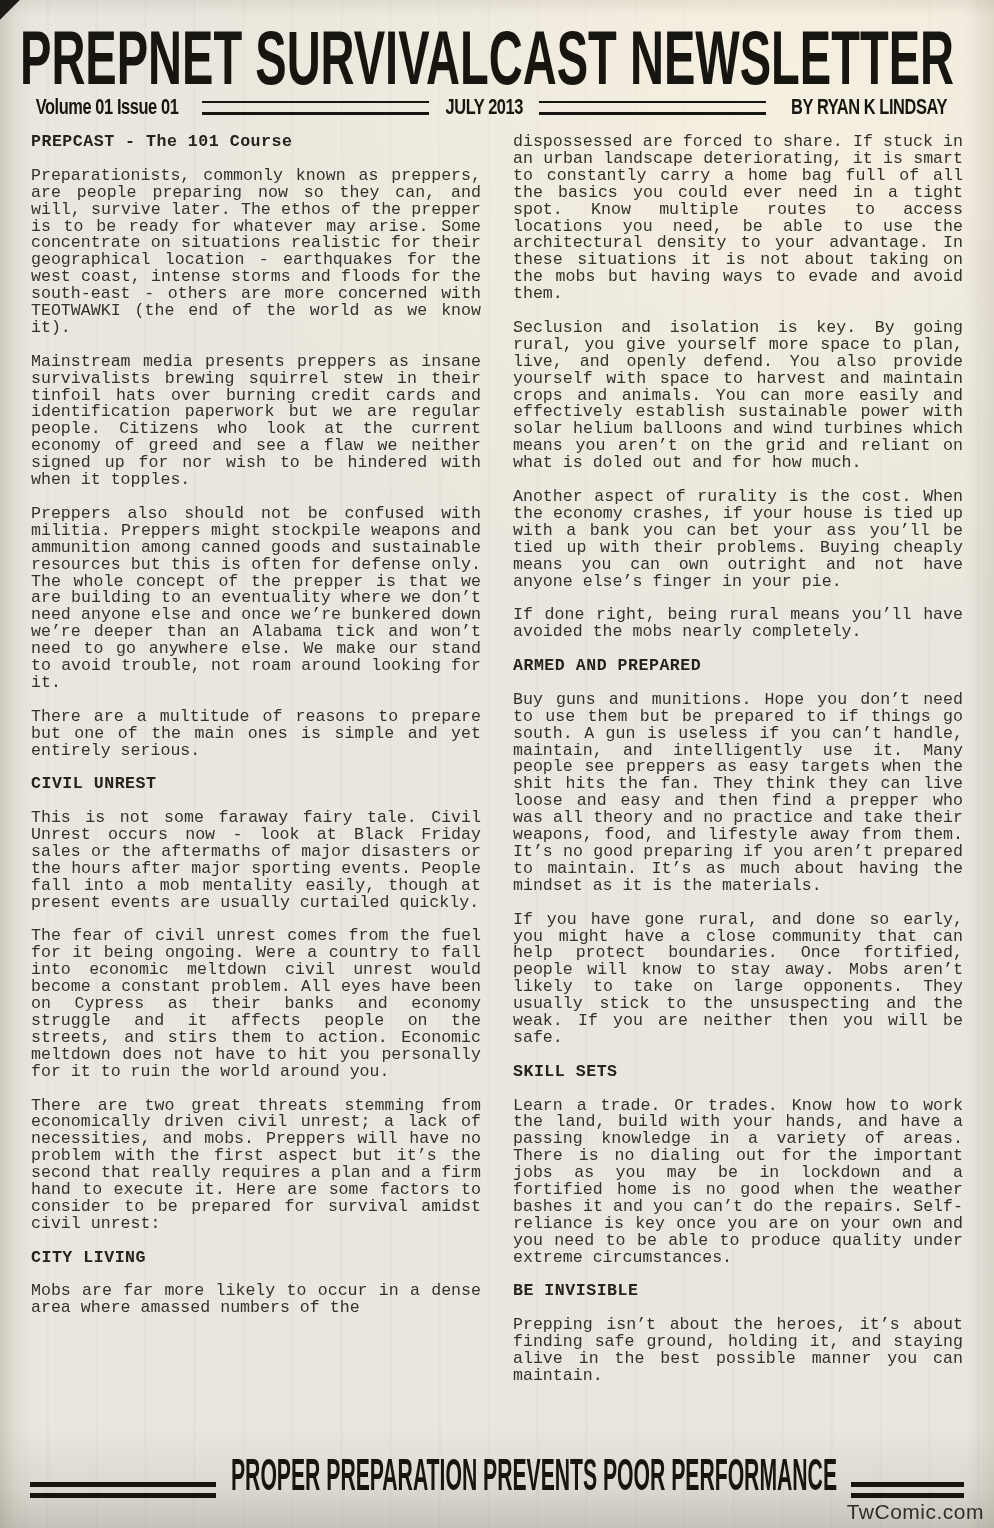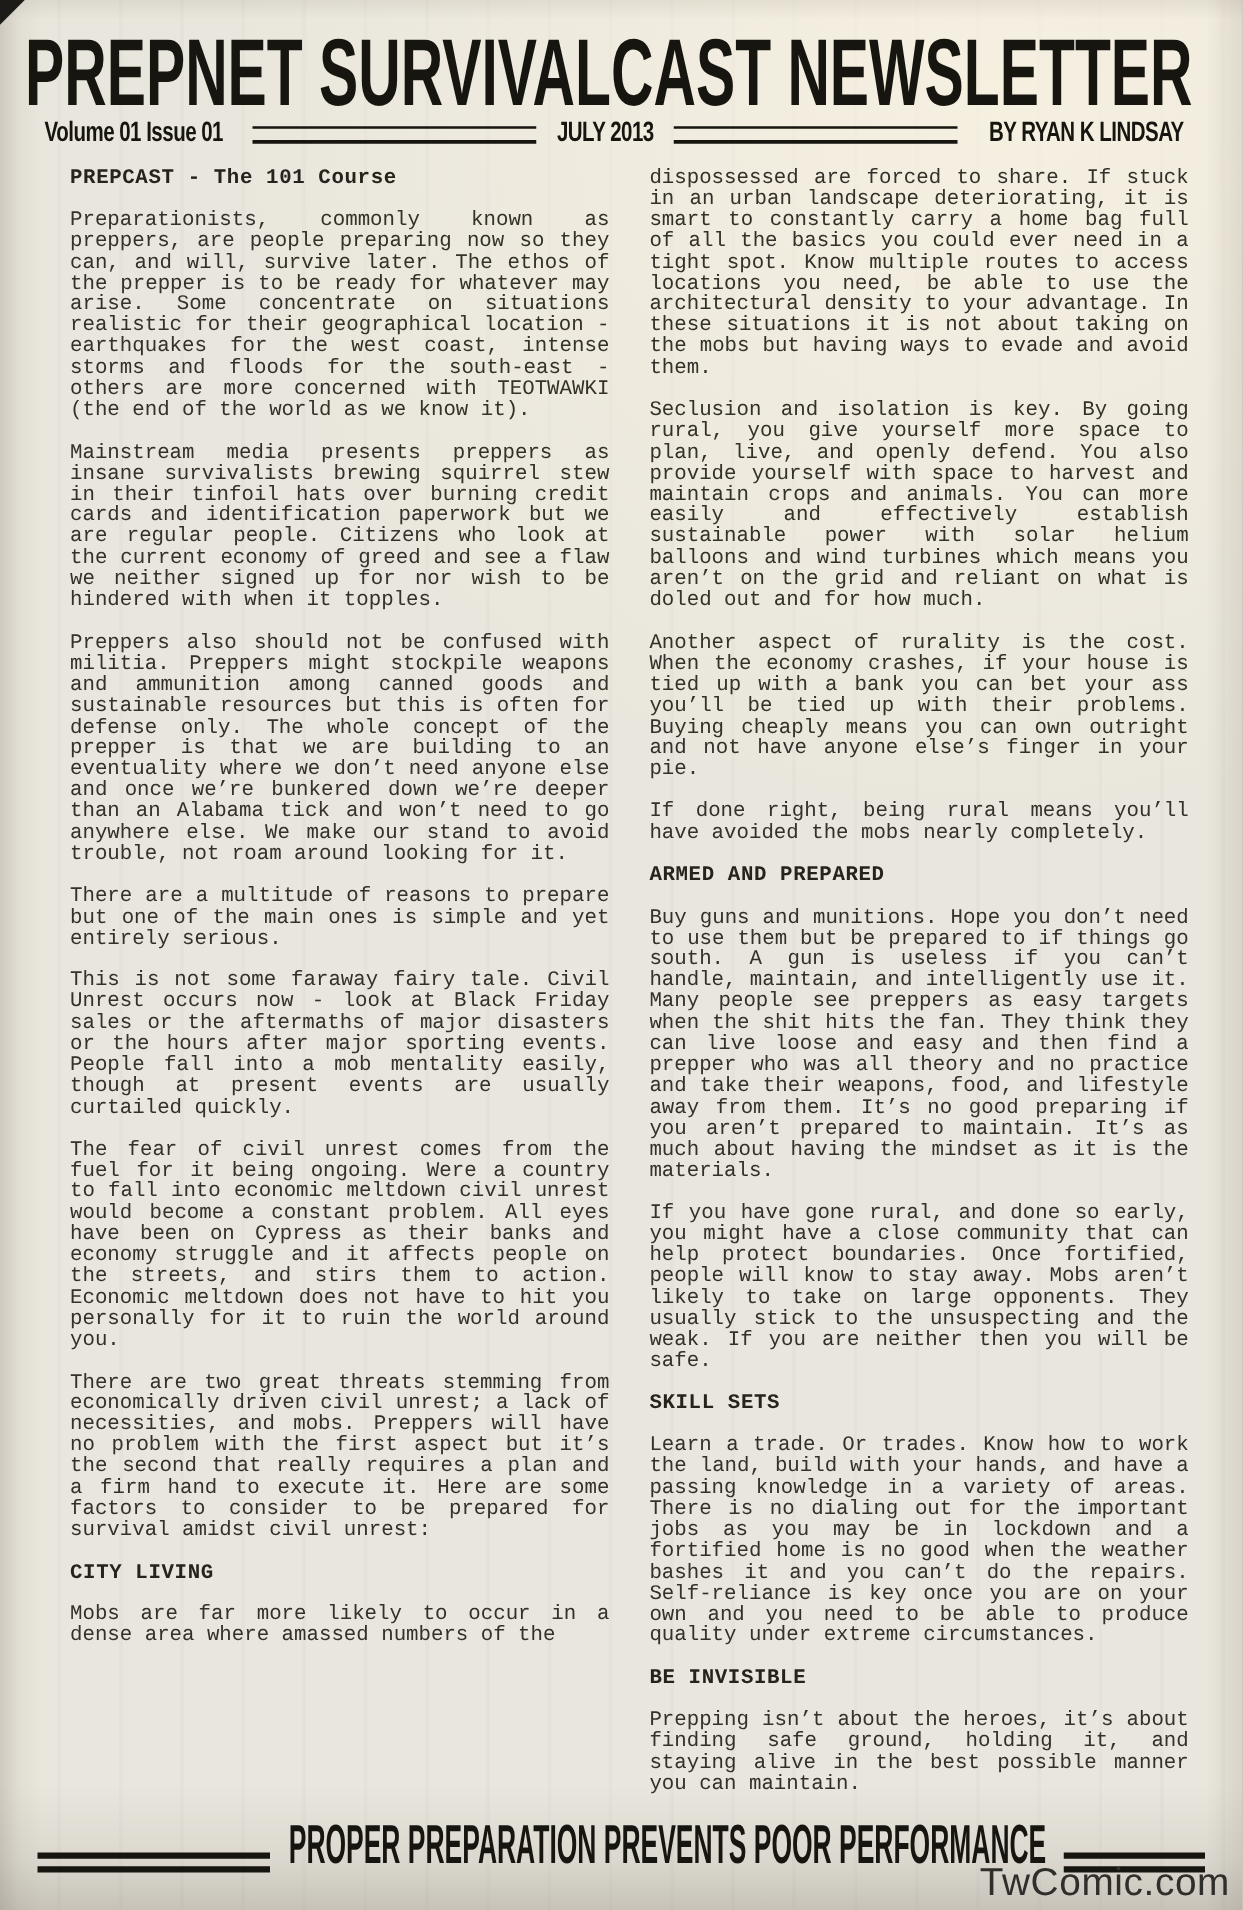--- a/index.html
+++ b/index.html
@@ -54,25 +54,24 @@
   .rule2 {
     flex: 1;
     height: 9px;
     border-top: 2px solid #17150f;
     border-bottom: 3px solid #17150f;
     margin: 3px 8px 0 8px;
   }
   .cols {
     display: flex;
     gap: 32px;
-    padding: 0 43px;
+    padding: 0 31px;
     margin-top: 16px;
     font-size: 16.6px;
     line-height: 16.9px;
-    margin-left: 13px;
   }
   .col { width: 455px; }
   .block { margin: 0 0 16.9px 0; }
   .para { text-align: justify; }
   .heading {
     font-weight: 700;
     color: #26231d;
     letter-spacing: 0.5px;
   }
   .banner {
@@ -92,21 +91,21 @@
     border-bottom: 5px solid #17150f;
     flex: none;
   }
   .rule-left  { width: 186px; }
   .rule-right { width: 113px; }
   .watermark {
     position: absolute;
     right: 10px;
     bottom: 4px;
     font-family: "Liberation Sans", "DejaVu Sans", sans-serif;
-    font-size: 31px;
+    font-size: 21px;
     letter-spacing: 0.5px;
     color: #2f2e2b;
   }
 </style>
 </head>
 <body>
 
 <div class="page">
   <div class="corner-mark"></div>
 
@@ -123,20 +122,21 @@
     </div>
   </div>
 
   <div class="cols">
     <div class="col">
       <div class="block heading">PREPCAST - The 101 Course</div>
       <p class="block para">Preparationists, commonly known as preppers, are people preparing now so they can, and will, survive later. The ethos of the prepper is to be ready for whatever may arise. Some concentrate on situations realistic for their geographical location - earthquakes for the west coast, intense storms and floods for the south-east - others are more concerned with TEOTWAWKI (the end of the world as we know it).</p>
       <p class="block para">Mainstream media presents preppers as insane survivalists brewing squirrel stew in their tinfoil hats over burning credit cards and identification paperwork but we are regular people. Citizens who look at the current economy of greed and see a flaw we neither signed up for nor wish to be hindered with when it topples.</p>
       <p class="block para">Preppers also should not be confused with militia. Preppers might stockpile weapons and ammunition among canned goods and sustainable resources but this is often for defense only. The whole concept of the prepper is that we are building to an eventuality where we don’t need anyone else and once we’re bunkered down we’re deeper than an Alabama tick and won’t need to go anywhere else. We make our stand to avoid trouble, not roam around looking for it.</p>
       <p class="block para">There are a multitude of reasons to prepare but one of the main ones is simple and yet entirely serious.</p>
+      <div class="block heading">CIVIL UNREST</div>
       <p class="block para">This is not some faraway fairy tale. Civil Unrest occurs now - look at Black Friday sales or the aftermaths of major disasters or the hours after major sporting events. People fall into a mob mentality easily, though at present events are usually curtailed quickly.</p>
       <p class="block para">The fear of civil unrest comes from the fuel for it being ongoing. Were a country to fall into economic meltdown civil unrest would become a constant problem. All eyes have been on Cypress as their banks and economy struggle and it affects people on the streets, and stirs them to action. Economic meltdown does not have to hit you personally for it to ruin the world around you.</p>
       <p class="block para">There are two great threats stemming from economically driven civil unrest; a lack of necessities, and mobs. Preppers will have no problem with the first aspect but it’s the second that really requires a plan and a firm hand to execute it. Here are some factors to consider to be prepared for survival amidst civil unrest:</p>
       <div class="block heading">CITY LIVING</div>
       <p class="block para">Mobs are far more likely to occur in a dense area where amassed numbers of the</p>
     </div>
     <div class="col">
       <p class="block para">dispossessed are forced to share. If stuck in an urban landscape deteriorating, it is smart to constantly carry a home bag full of all the basics you could ever need in a tight spot. Know multiple routes to access locations you need, be able to use the architectural density to your advantage. In these situations it is not about taking on the mobs but having ways to evade and avoid them.</p>
       <p class="block para">Seclusion and isolation is key. By going rural, you give yourself more space to plan, live, and openly defend. You also provide yourself with space to harvest and maintain crops and animals. You can more easily and effectively establish sustainable power with solar helium balloons and wind turbines which means you aren’t on the grid and reliant on what is doled out and for how much.</p>
       <p class="block para">Another aspect of rurality is the cost. When the economy crashes, if your house is tied up with a bank you can bet your ass you’ll be tied up with their problems. Buying cheaply means you can own outright and not have anyone else’s finger in your pie.</p>

